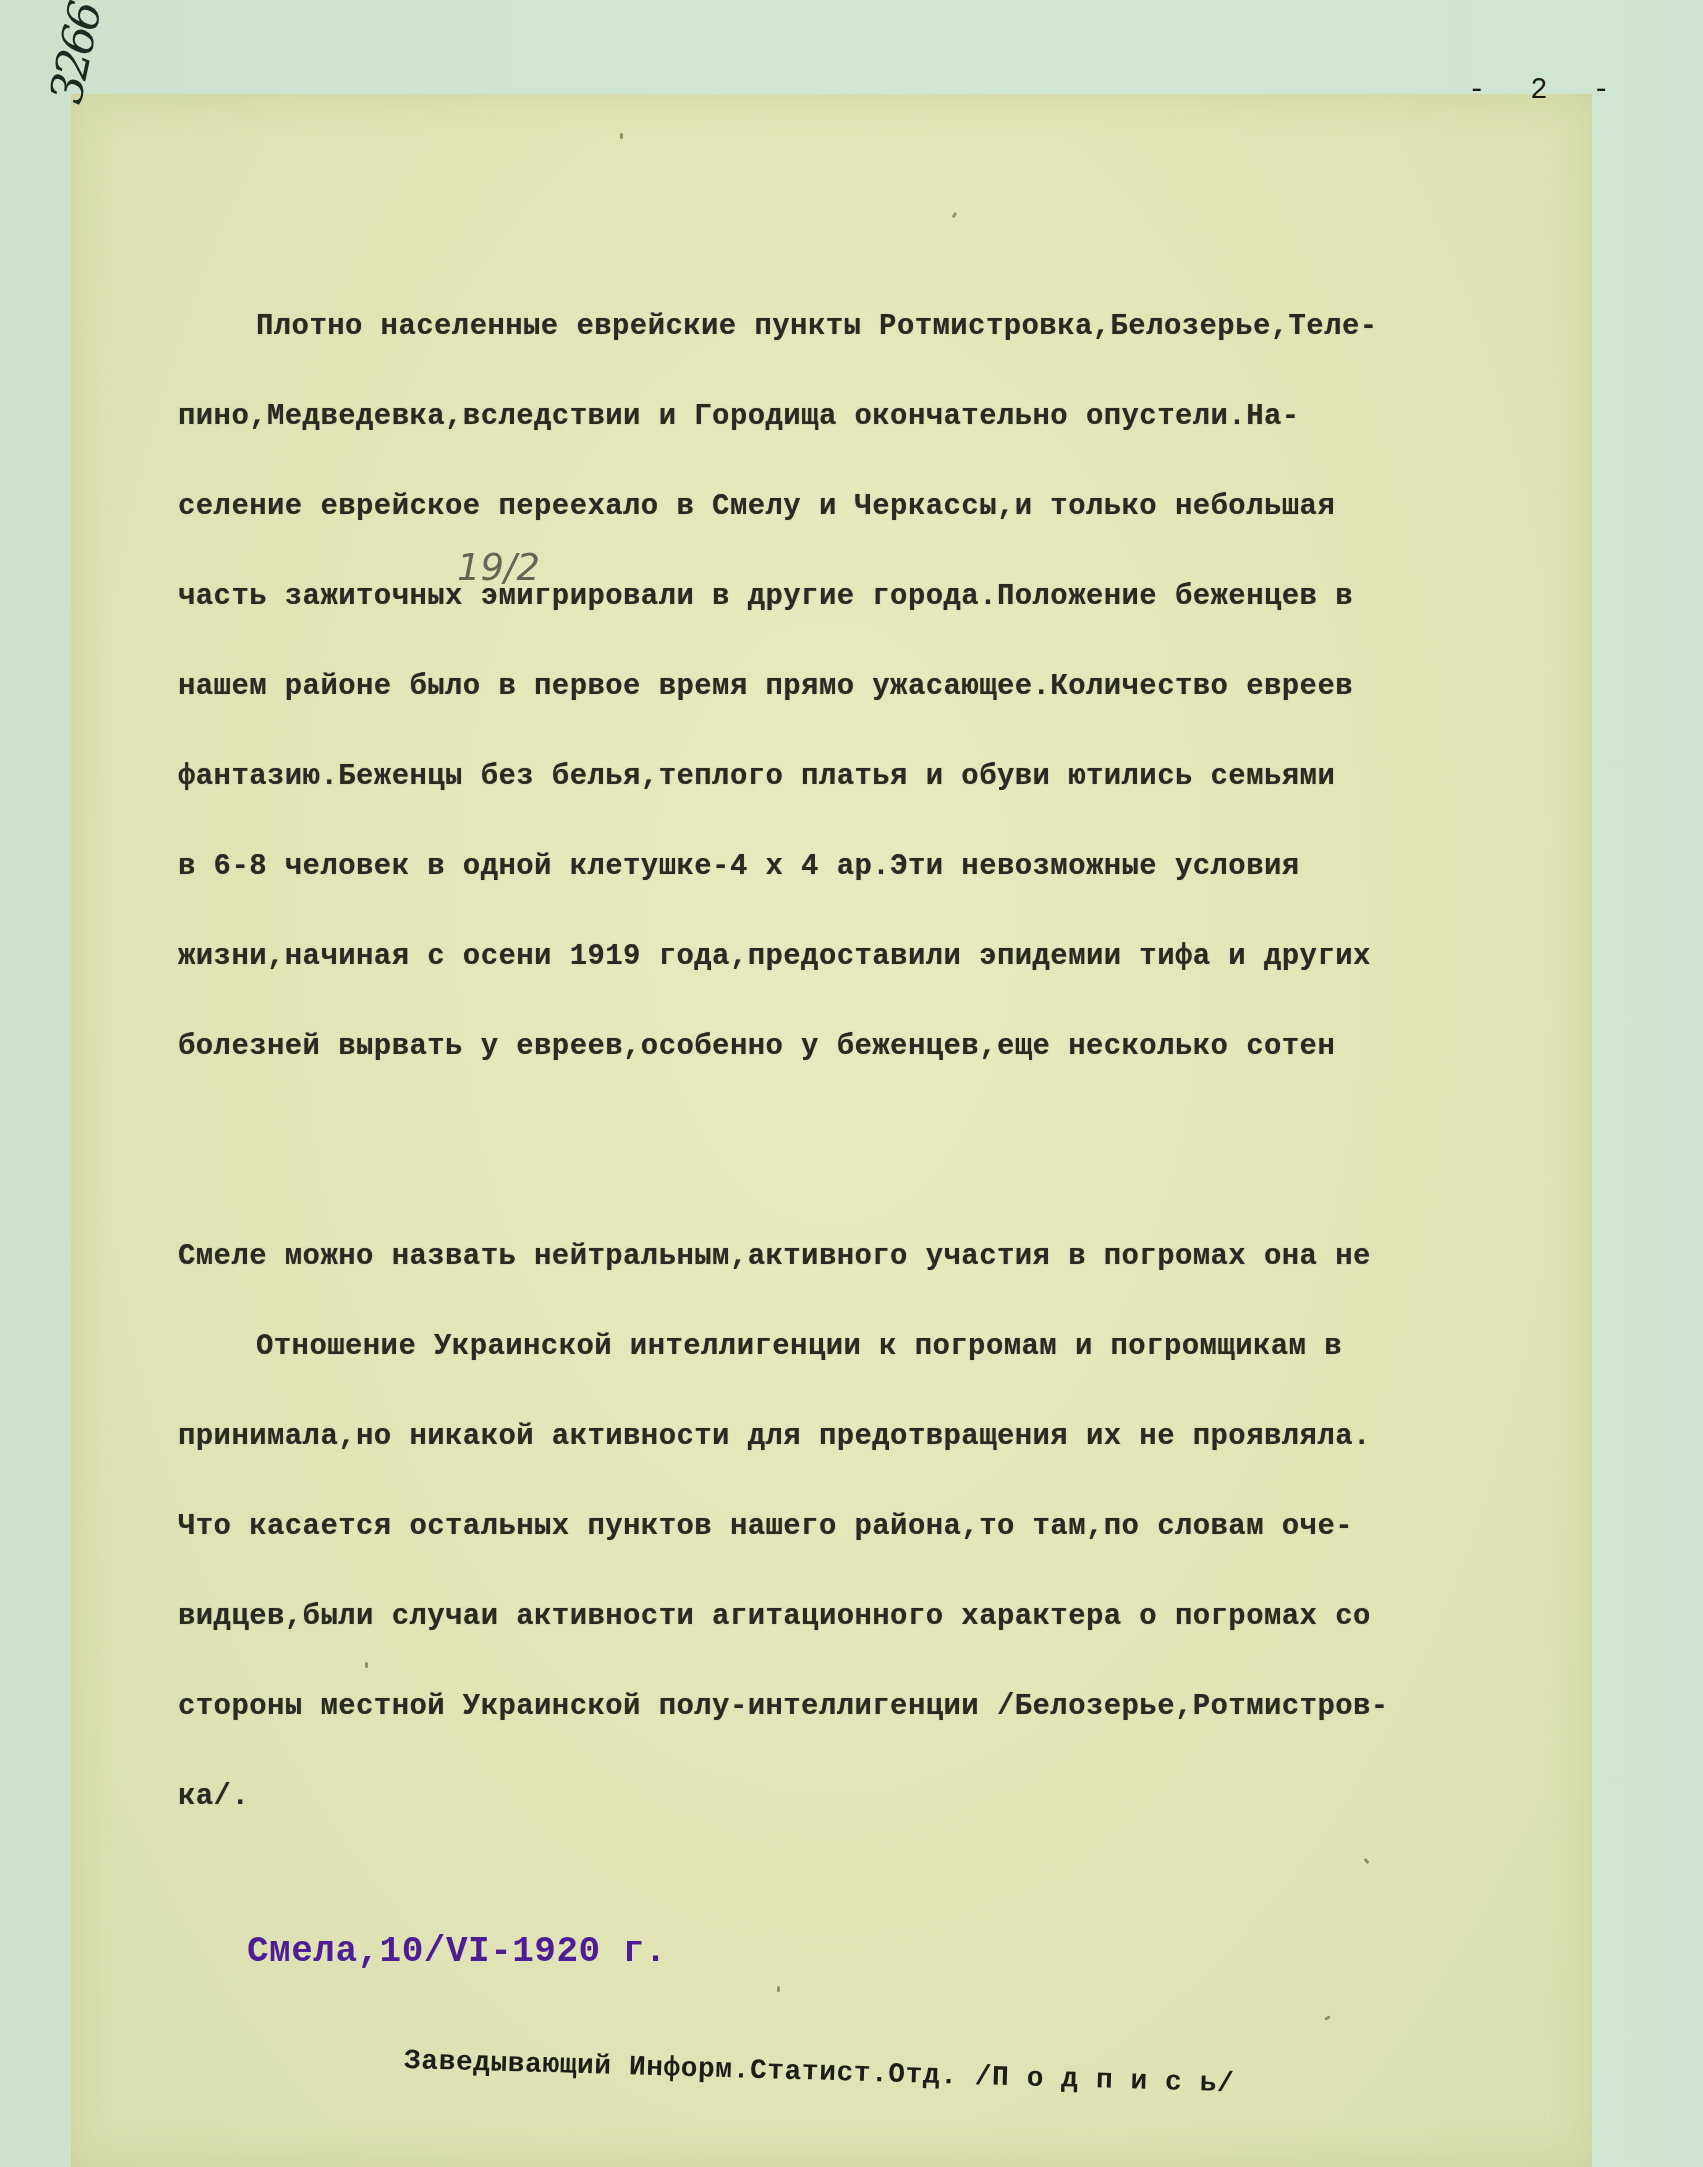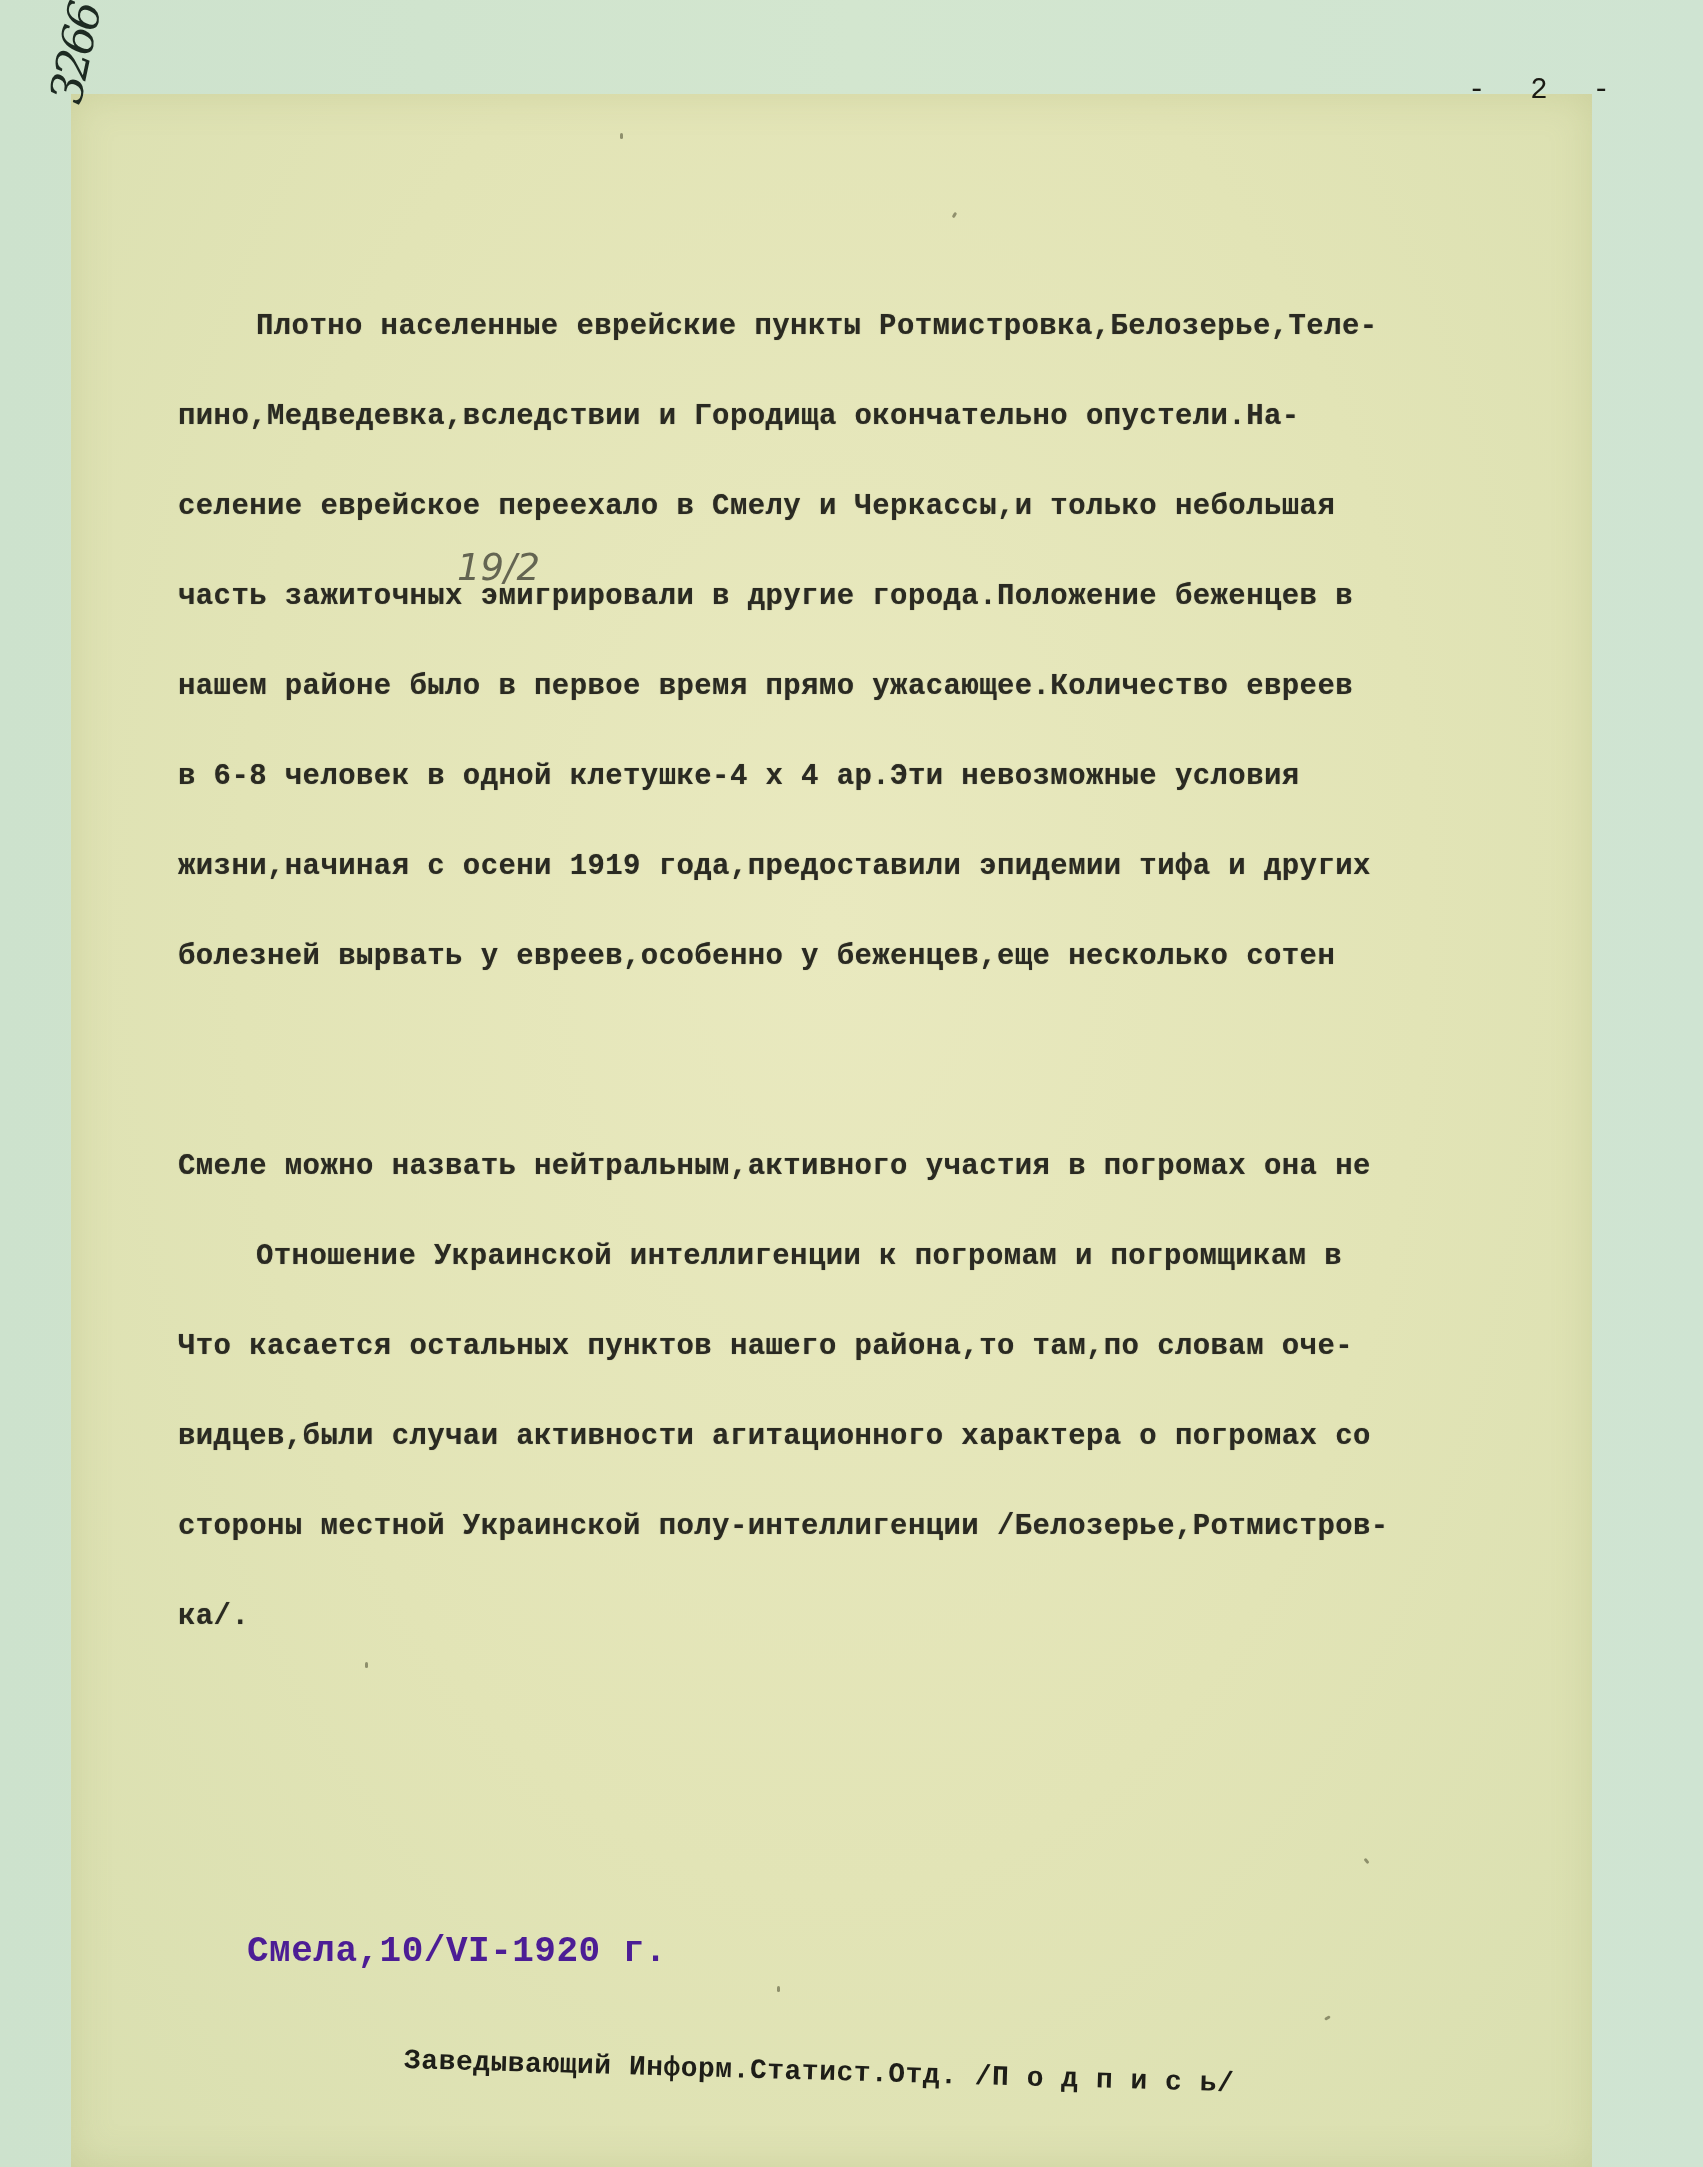--- a/index.html
+++ b/index.html
@@ -69,27 +69,29 @@
 <div class="folio">3266</div>
 <div class="page-num">- 2 -</div>
 
 <div class="text">
   <div>
     <span class="line indent">Плотно населенные еврейские пункты Ротмистровка,Белозерье,Теле-</span>
     <span class="line">пино,Медведевка,вследствии и Городища окончательно опустели.На-</span>
     <span class="line">селение еврейское переехало в Смелу и Черкассы,и только небольшая</span>
     <span class="line">часть зажиточных эмигрировали в другие города.Положение беженцев в</span>
     <span class="line">нашем районе было в первое время прямо ужасающее.Количество евреев</span>
+    <span class="line">фантазию.Беженцы без белья,теплого платья и обуви ютились семьями</span>
     <span class="line">в 6-8 человек в одной клетушке-4 х 4 ар.Эти невозможные условия</span>
     <span class="line">жизни,начиная с осени 1919 года,предоставили эпидемии тифа и других</span>
     <span class="line">болезней вырвать у евреев,особенно у беженцев,еще несколько сотен</span>
   </div>
   <div>
     <span class="line">Смеле можно назвать нейтральным,активного участия в погромах она не</span>
     <span class="line indent">Отношение Украинской интеллигенции к погромам и погромщикам в</span>
+    <span class="line">принимала,но никакой активности для предотвращения их не проявляла.</span>
     <span class="line">Что касается остальных пунктов нашего района,то там,по словам оче-</span>
     <span class="line">видцев,были случаи активности агитационного характера о погромах со</span>
     <span class="line">стороны местной Украинской полу-интеллигенции /Белозерье,Ротмистров-</span>
     <span class="line">ка/.</span>
   </div>
   <div>
     
     
     
     

